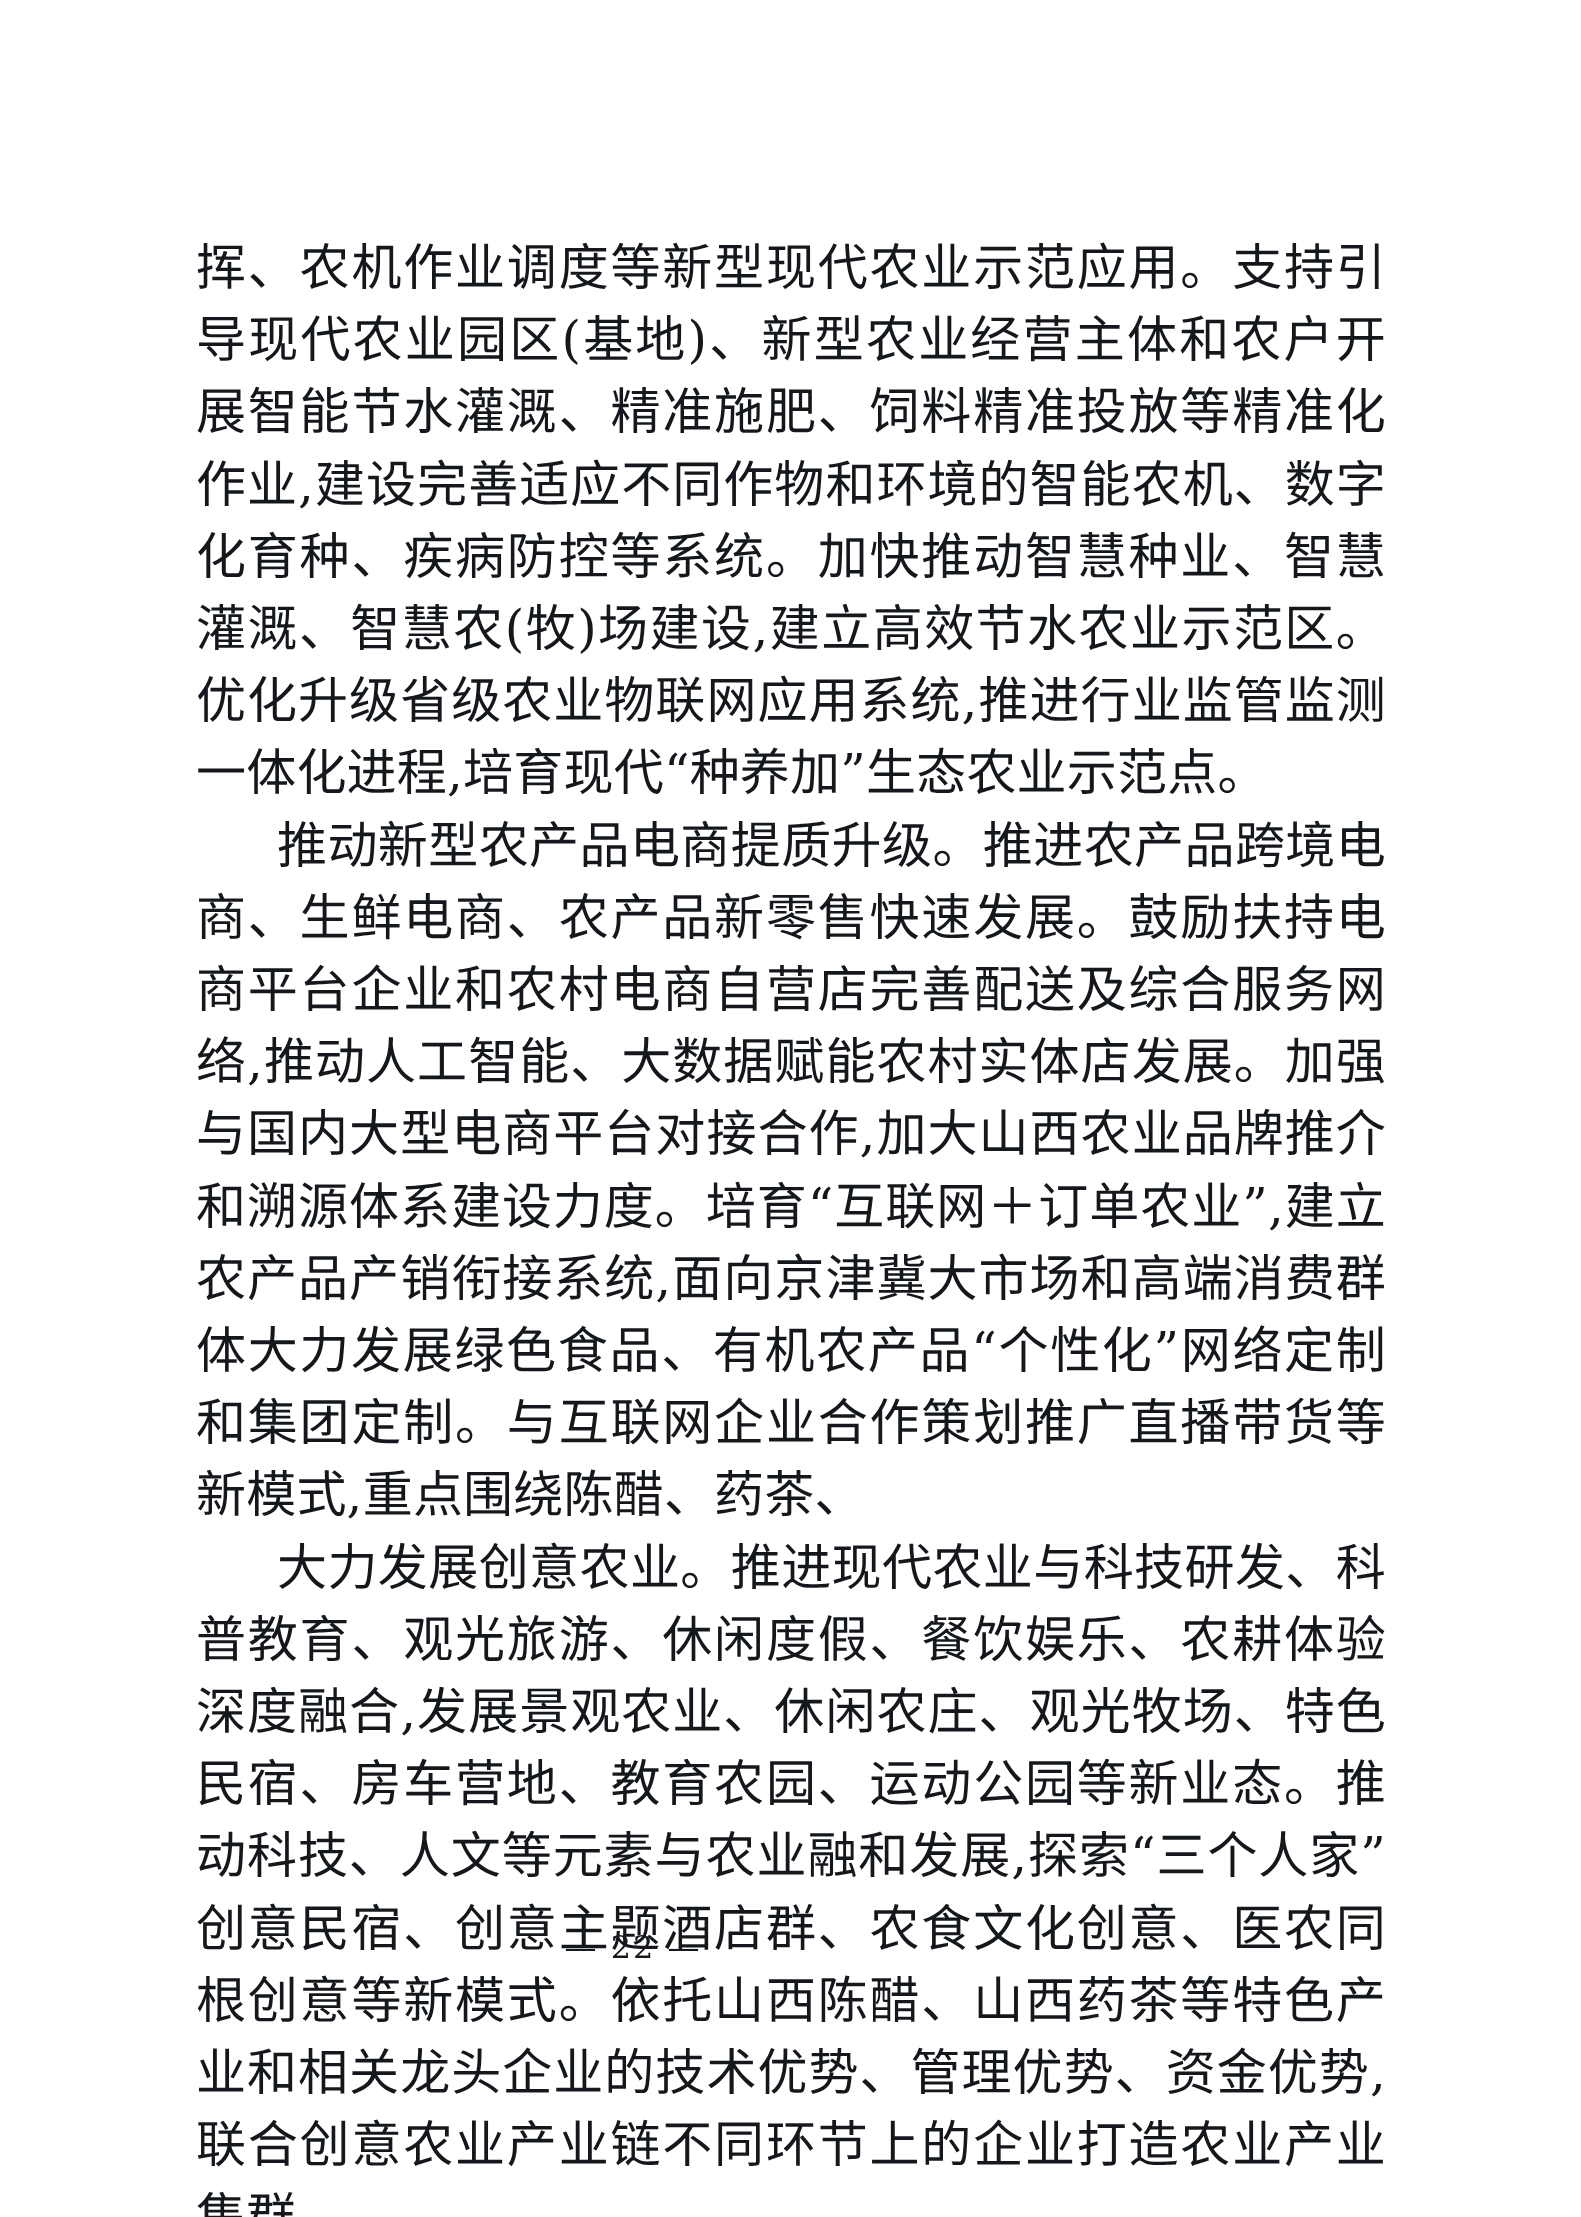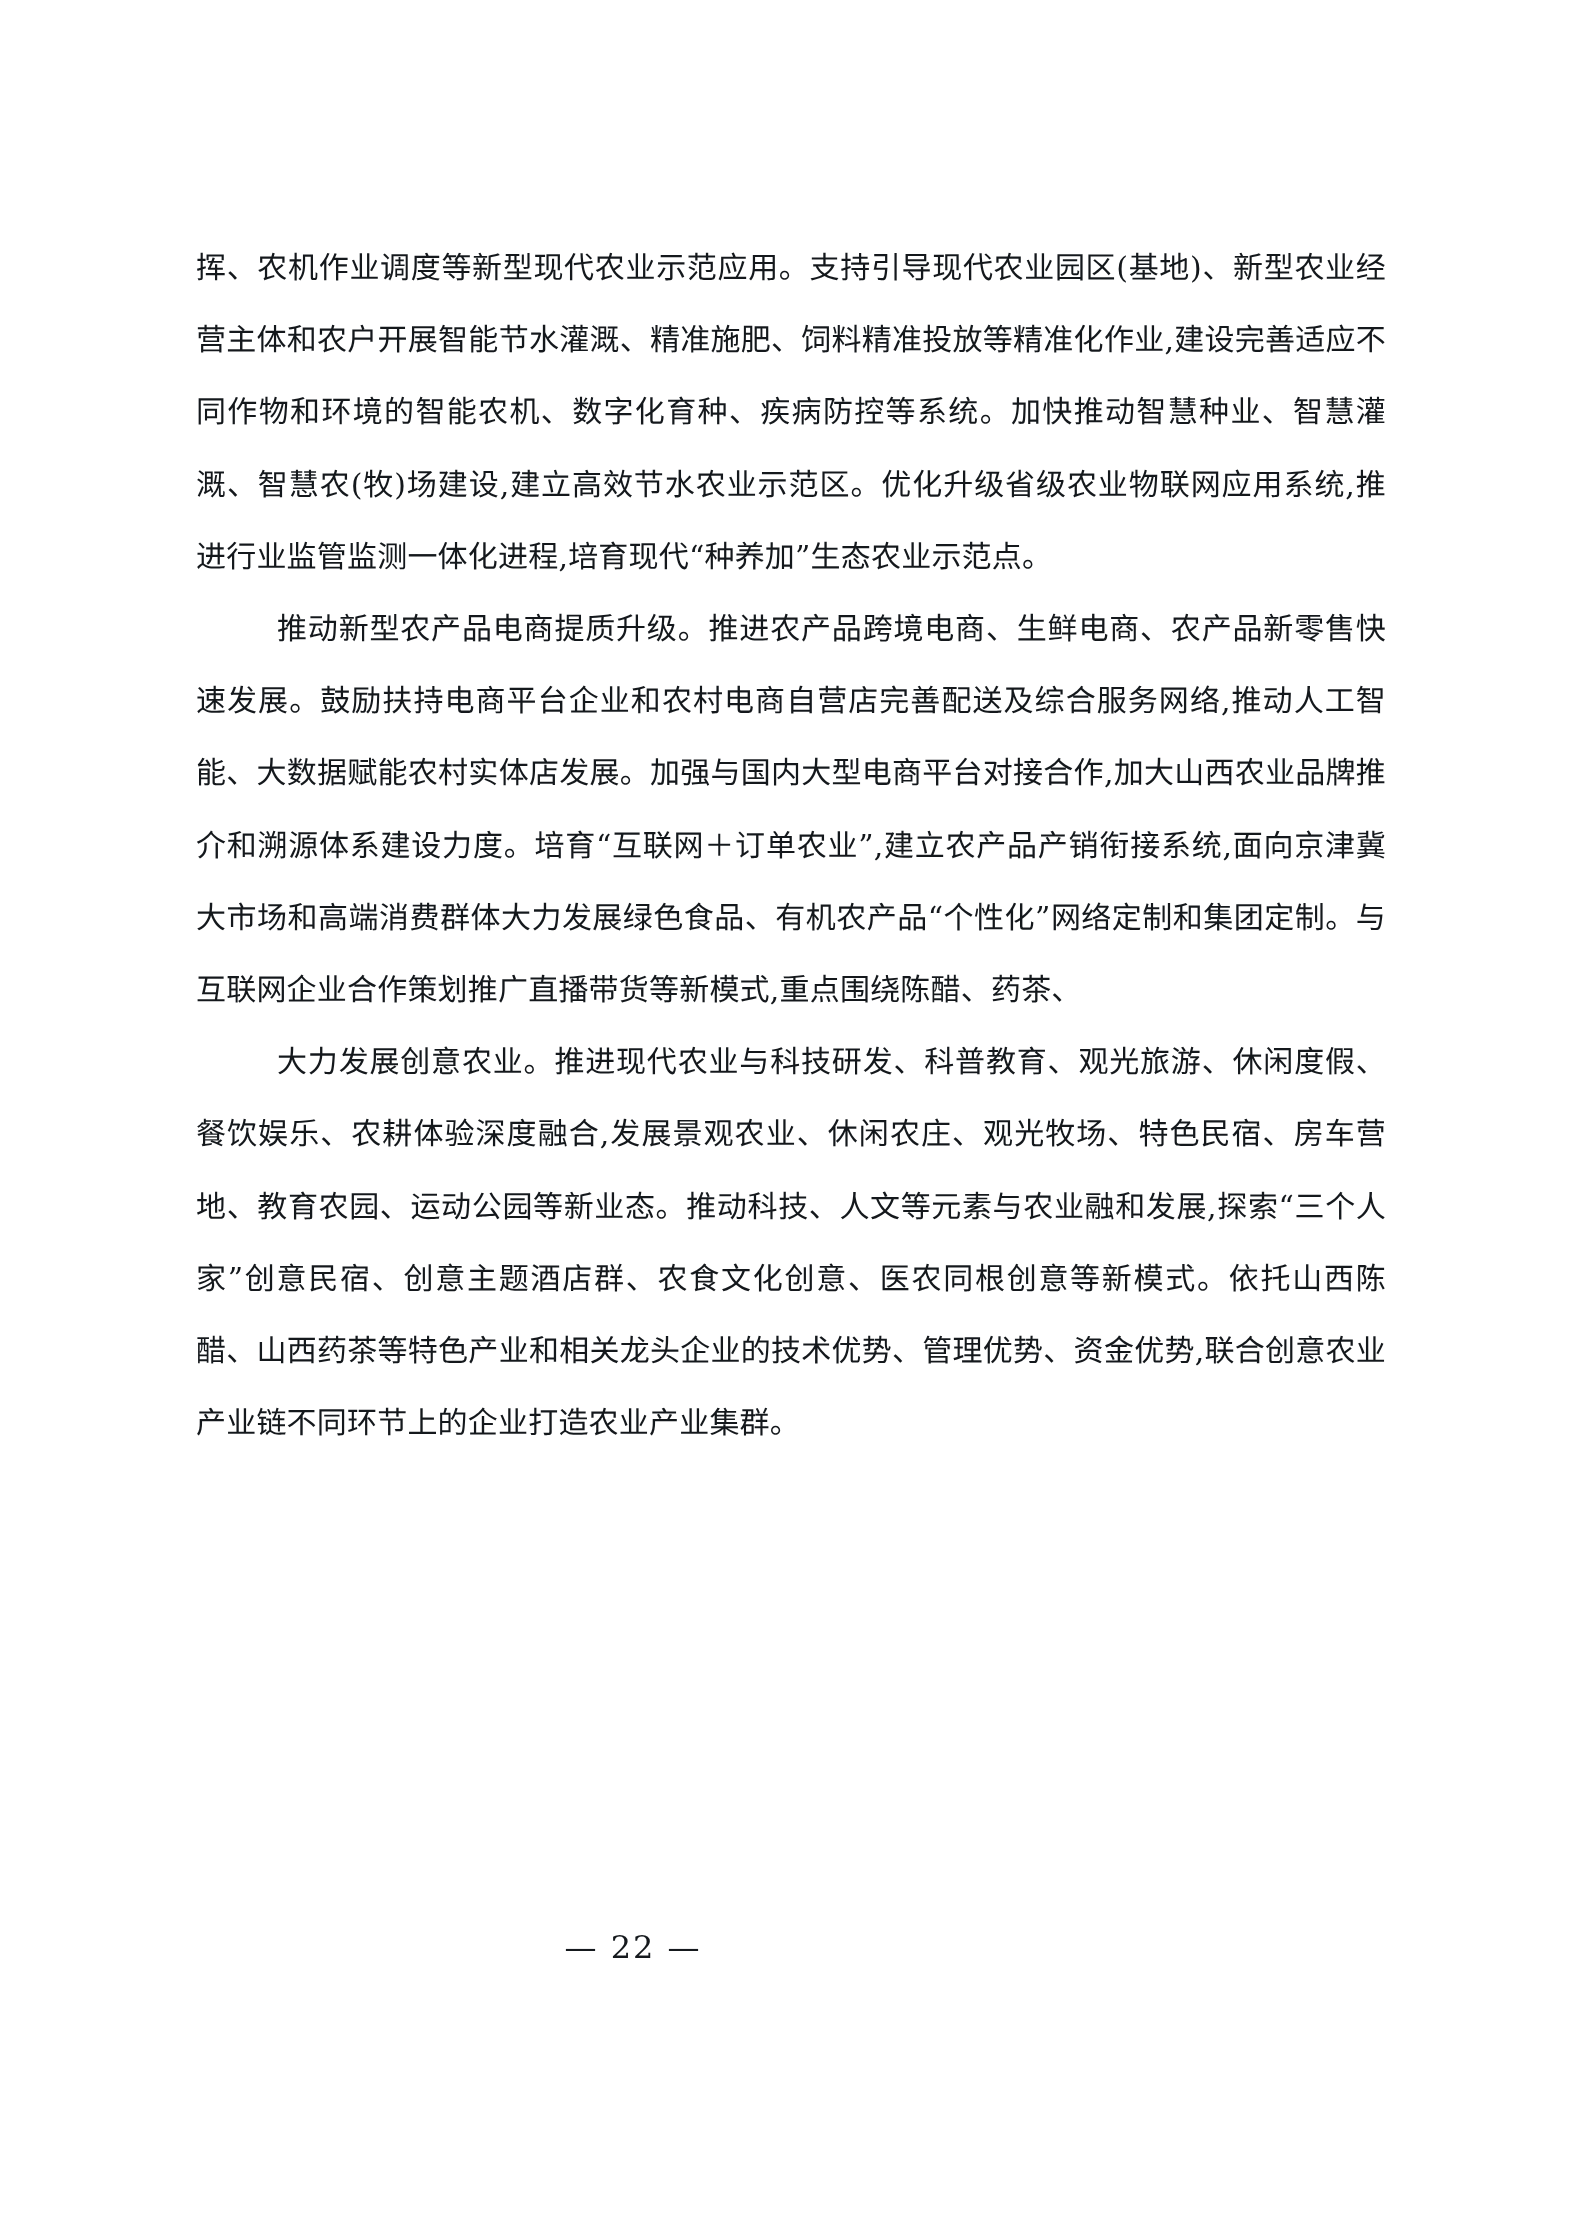--- a/index.html
+++ b/index.html
@@ -26,21 +26,21 @@
   }
 
   .content {
     position: absolute;
     left: 196px;
     top: 232px;
     width: 1190px;
   }
 
   .para {
-    font-size: 30px;
+    font-size: 50px;
     line-height: 72.2px;
     letter-spacing: 0.2px;
     text-align: justify;
     text-justify: inter-character;
     margin: 0 0 0 0;
     color: #14181c;
     font-family: "DejaVu Serif", "Liberation Serif", serif;
     font-weight: 400;
   }
 

